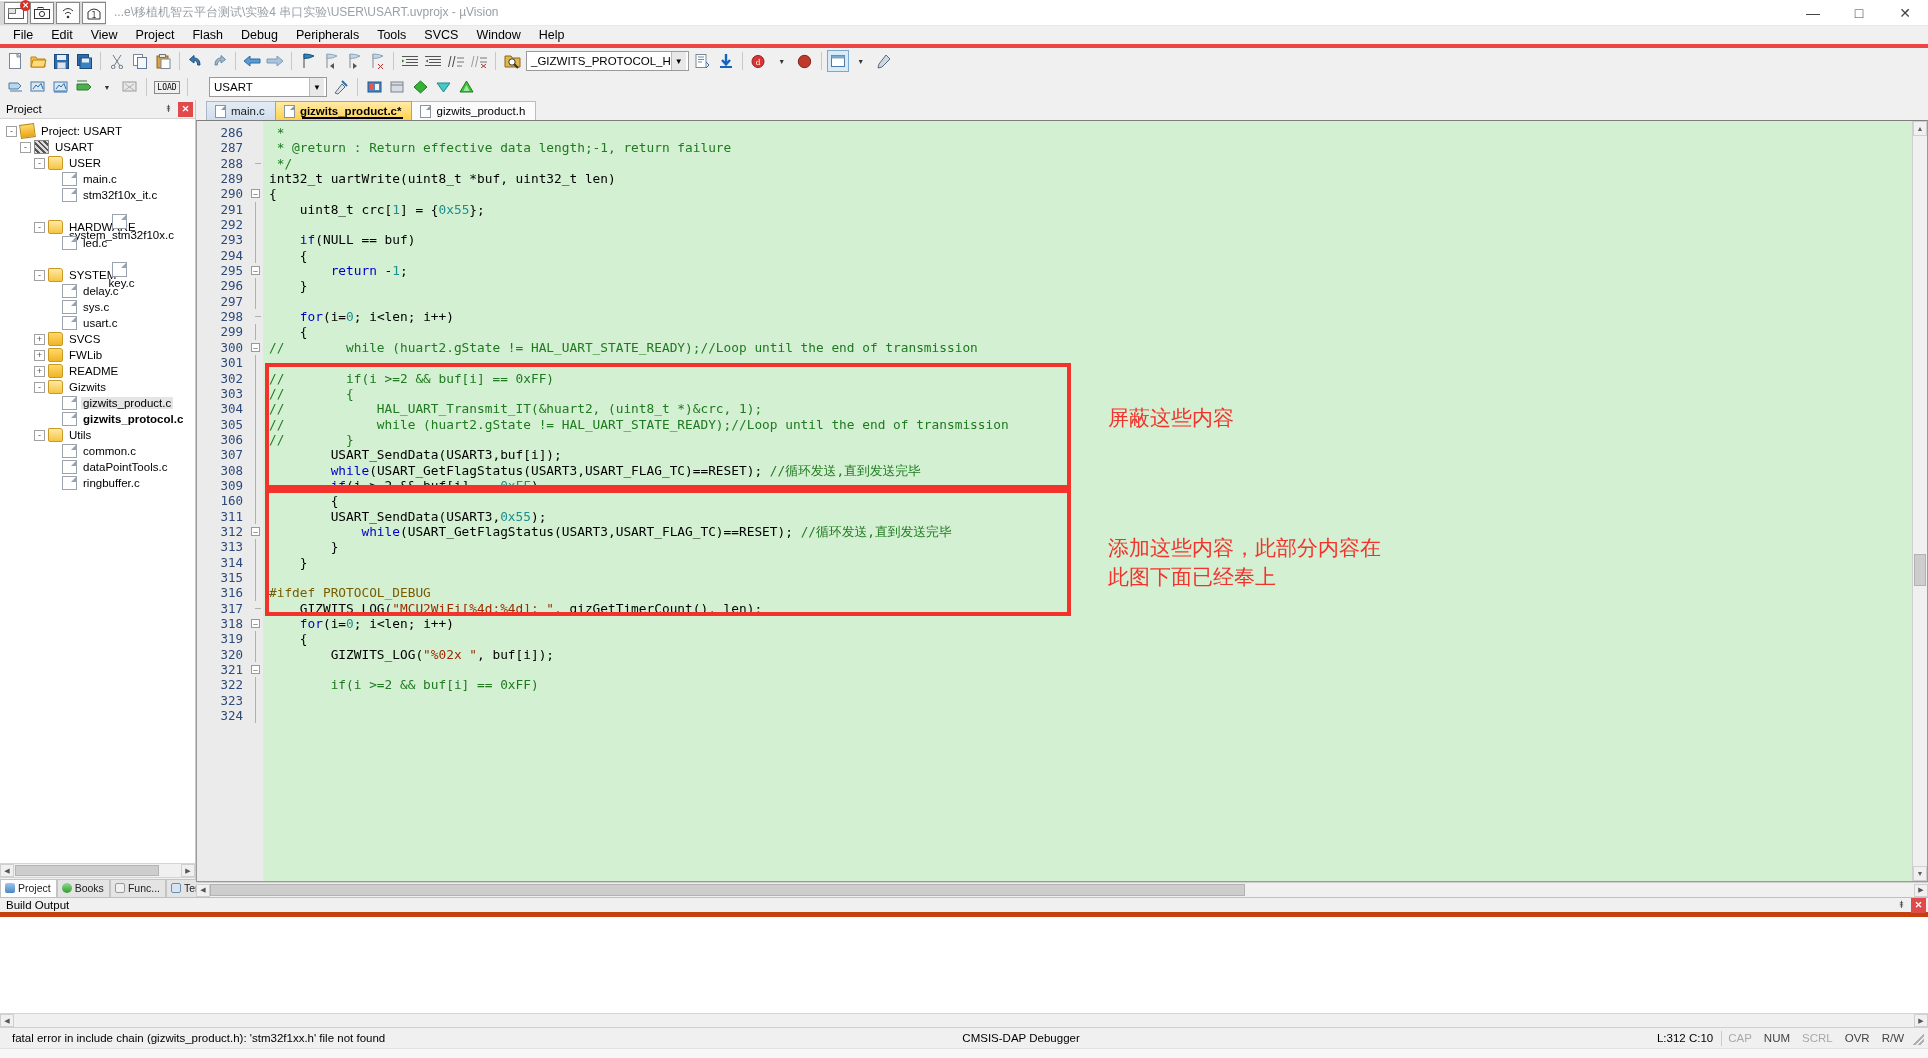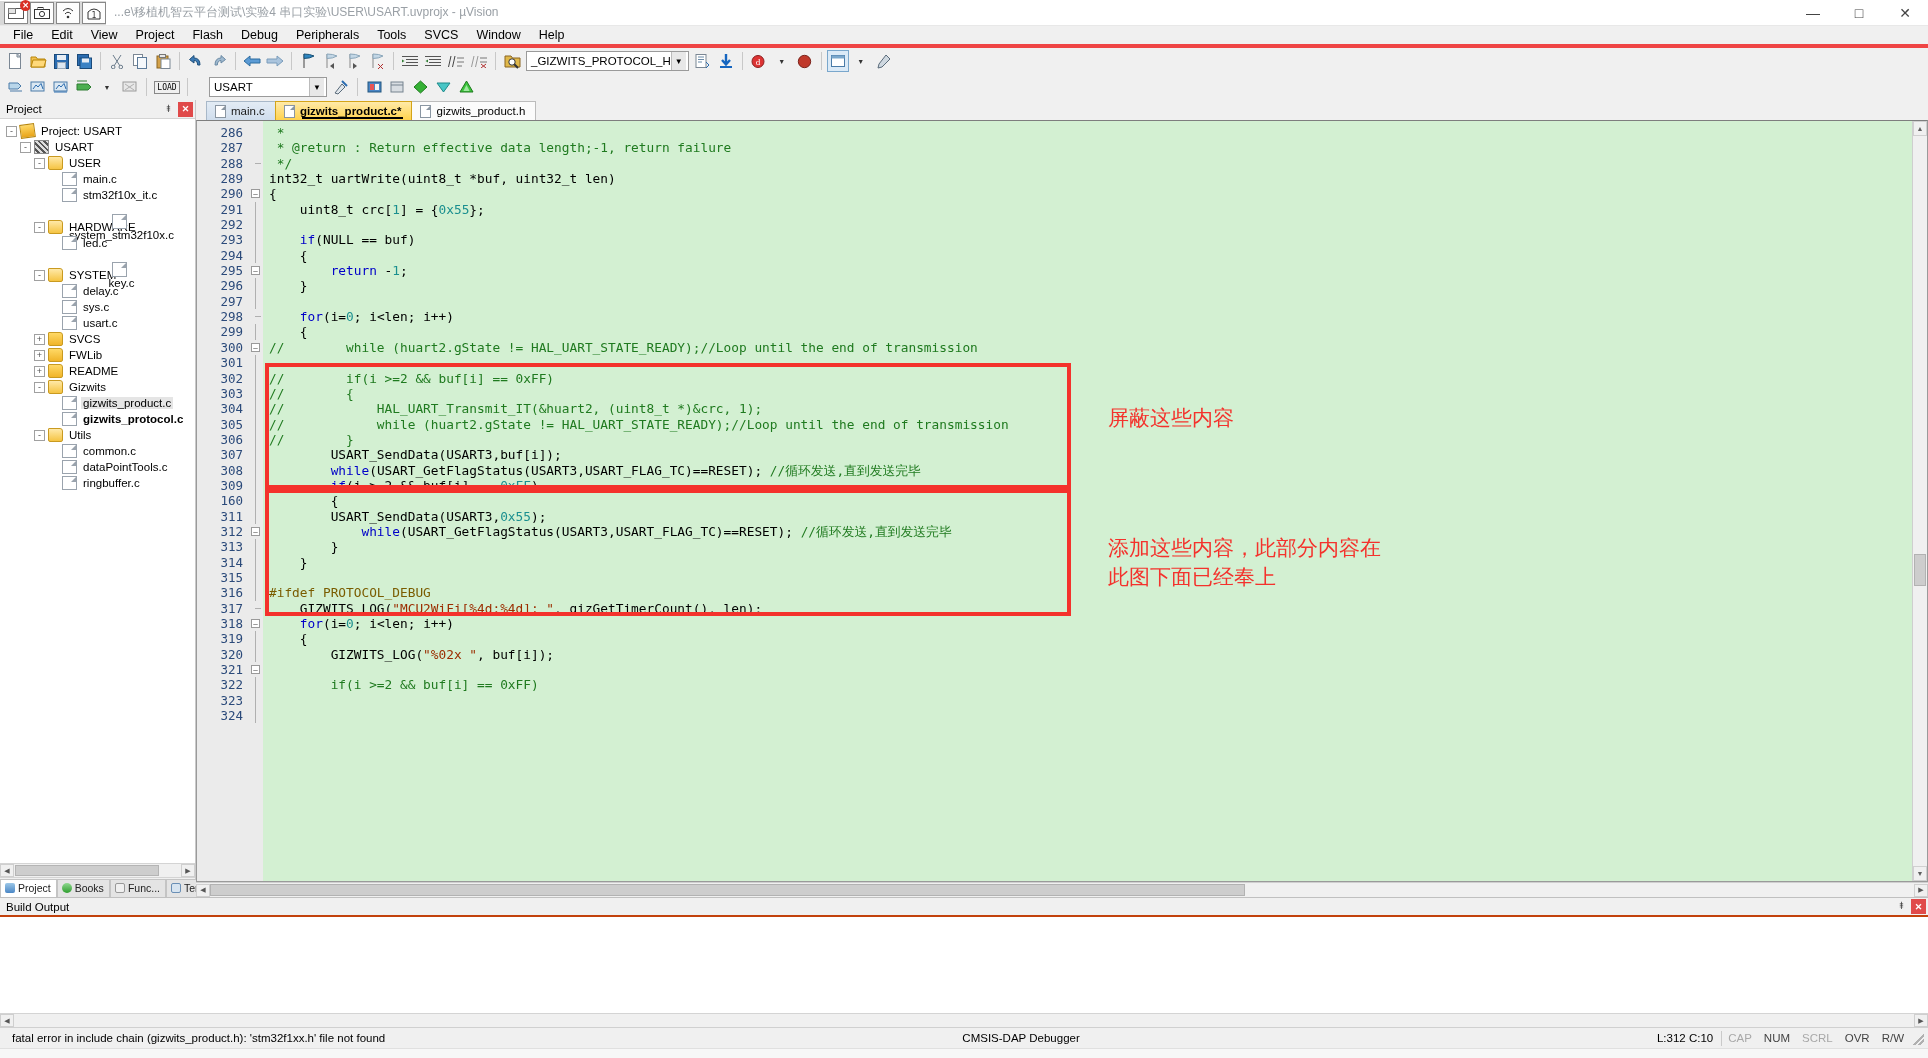--- a/index.html
+++ b/index.html
@@ -407,21 +407,21 @@
   .build-pane {
     height: 130px; flex: 0 0 130px;
     display: flex; flex-direction: column;
     background: #fff;
     border-top: 1px solid #c0c0c0;
   }
   .build-head {
     height: 19px; flex: 0 0 19px;
     display: flex; align-items: center;
     background: #f0f0f0;
-    border-bottom: 2px solid #c2410c;
+    border-bottom: 5px solid #c2410c;
     padding-left: 6px;
     font-size: 11.5px;
   }
   .build-body {
     flex: 1 1 auto; background: #fff;
     font-family: "DejaVu Sans Mono", monospace;
     font-size: 11.5px; padding: 3px 6px;
     color: #000;
   }
   .build-hs {

